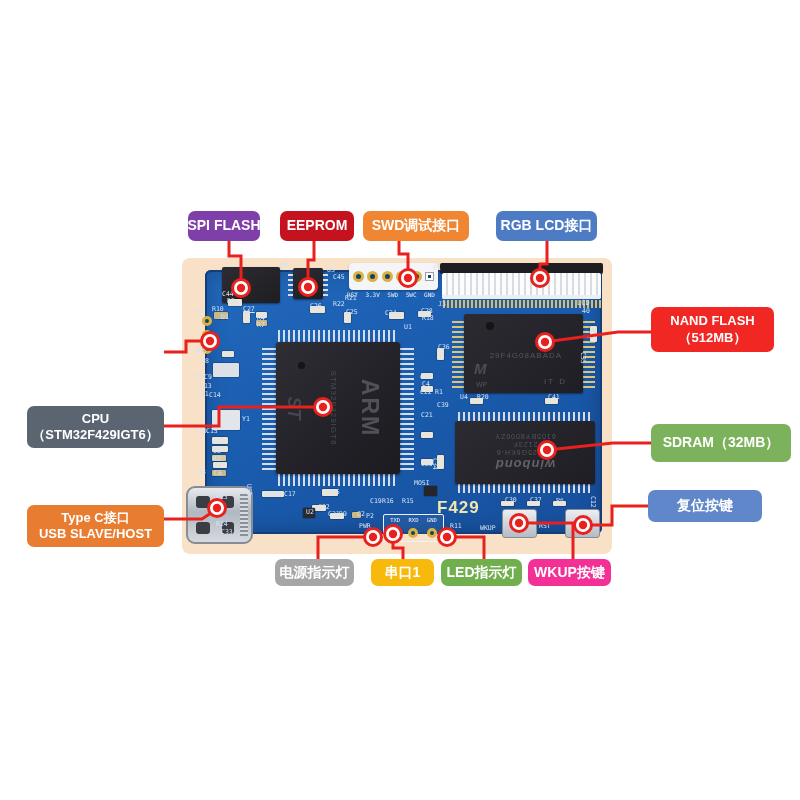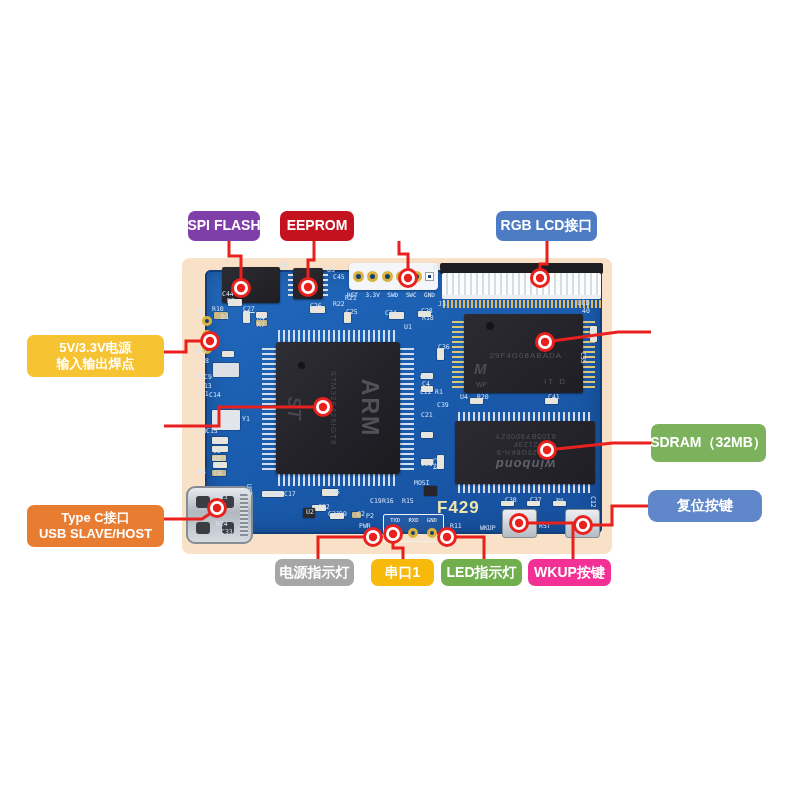--- a/index.html
+++ b/index.html
@@ -400,32 +400,39 @@
       <circle cx="519" cy="523" r="8.5" class="ring"></circle>
       <circle cx="519" cy="523" r="4.2" class="dot"></circle>
     </svg>
   <div id="callouts">
       <div class="callout" style="left: 188px; top: 211px; width: 72px; height: 30px; background: rgb(126, 63, 168);">
         <div>SPI FLASH</div>
       </div>
       <div class="callout" style="left: 280px; top: 211px; width: 74px; height: 30px; background: rgb(196, 18, 31);">
         <div>EEPROM</div>
       </div>
+      <div class="callout" style="left: 363px; top: 211px; width: 106px; height: 30px; background: rgb(240, 134, 50);">
+        <div>SWD调试接口</div>
+      </div>
       <div class="callout" style="left: 496px; top: 211px; width: 101px; height: 30px; background: rgb(78, 124, 196);">
         <div>RGB LCD接口</div>
       </div>
-      <div class="callout" style="left: 651px; top: 424px; width: 115px; height: 38px; background: rgb(125, 178, 92);">
+      <div class="callout two" style="left: 651px; top: 307px; width: 123px; height: 45px; background: rgb(240, 39, 34);">
+        <div>NAND FLASH</div>
+        <div>（512MB）</div>
+      </div>
+      <div class="callout" style="left: 651px; top: 424px; width: 140px; height: 38px; background: rgb(125, 178, 92);">
         <div>SDRAM（32MB）</div>
       </div>
-      <div class="callout" style="left: 648px; top: 490px; width: 114px; height: 32px; background: rgb(95, 135, 201); border-radius: 9px;">
+      <div class="callout" style="left: 648px; top: 490px; width: 114px; height: 32px; background: rgb(95, 135, 201);">
         <div>复位按键</div>
       </div>
-      <div class="callout two" style="left: 27px; top: 335px; width: 137px; height: 42px; background: rgb(246, 195, 50);">
-        <div>5V/3.3V电源</div>
-        <div>输入输出焊点</div>
+      <div class="callout two" style="left: 27px; top: 406px; width: 137px; height: 42px; background: rgb(91, 101, 113);">
+        <div>CPU</div>
+        <div>（STM32F429IGT6）</div>
       </div>
       <div class="callout two" style="left: 27px; top: 505px; width: 137px; height: 42px; background: rgb(232, 124, 49);">
         <div>Type C接口</div>
         <div>USB SLAVE/HOST</div>
       </div>
       <div class="callout" style="left: 275px; top: 559px; width: 79px; height: 27px; background: rgb(166, 166, 166);">
         <div>电源指示灯</div>
       </div>
       <div class="callout" style="left: 371px; top: 559px; width: 63px; height: 27px; background: rgb(246, 185, 12);">
         <div>串口1</div>

